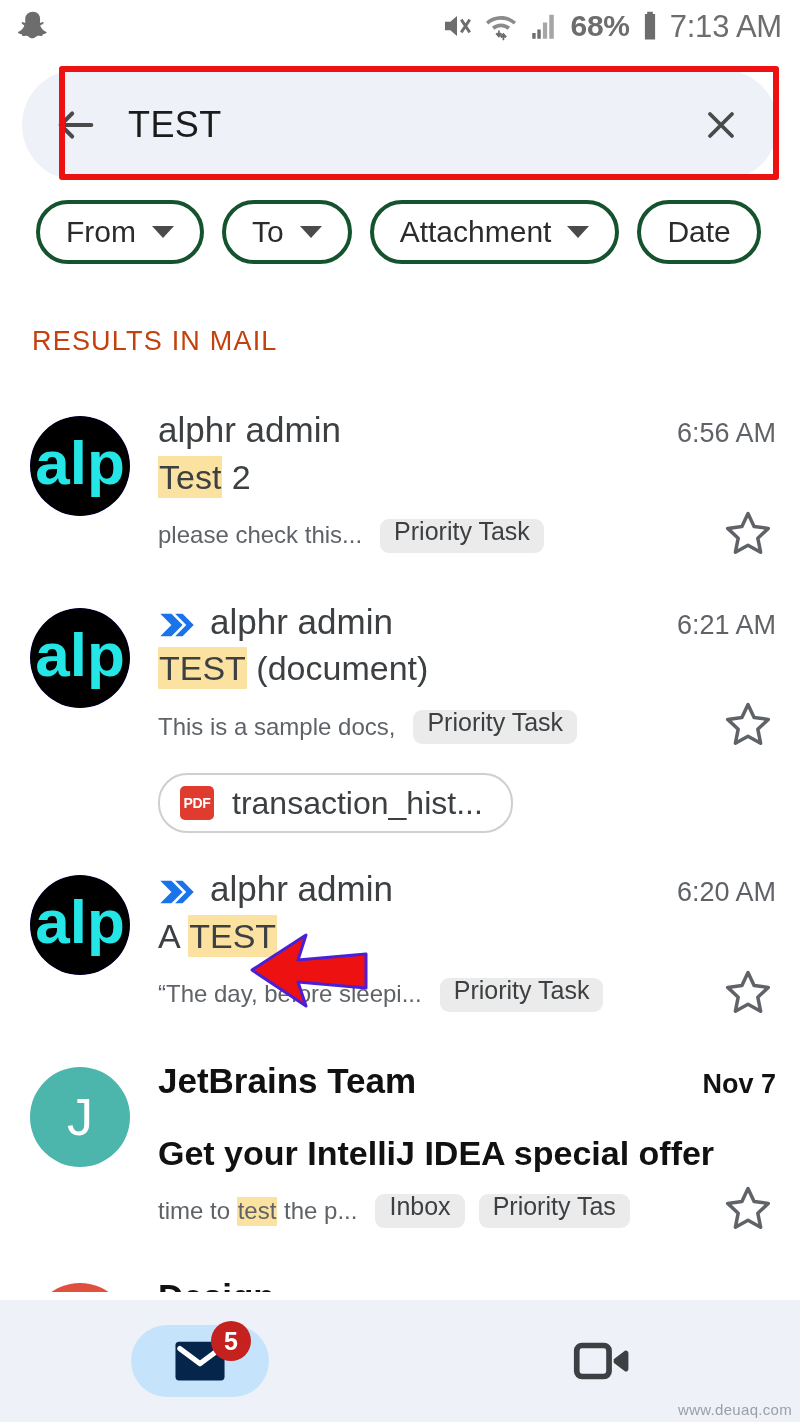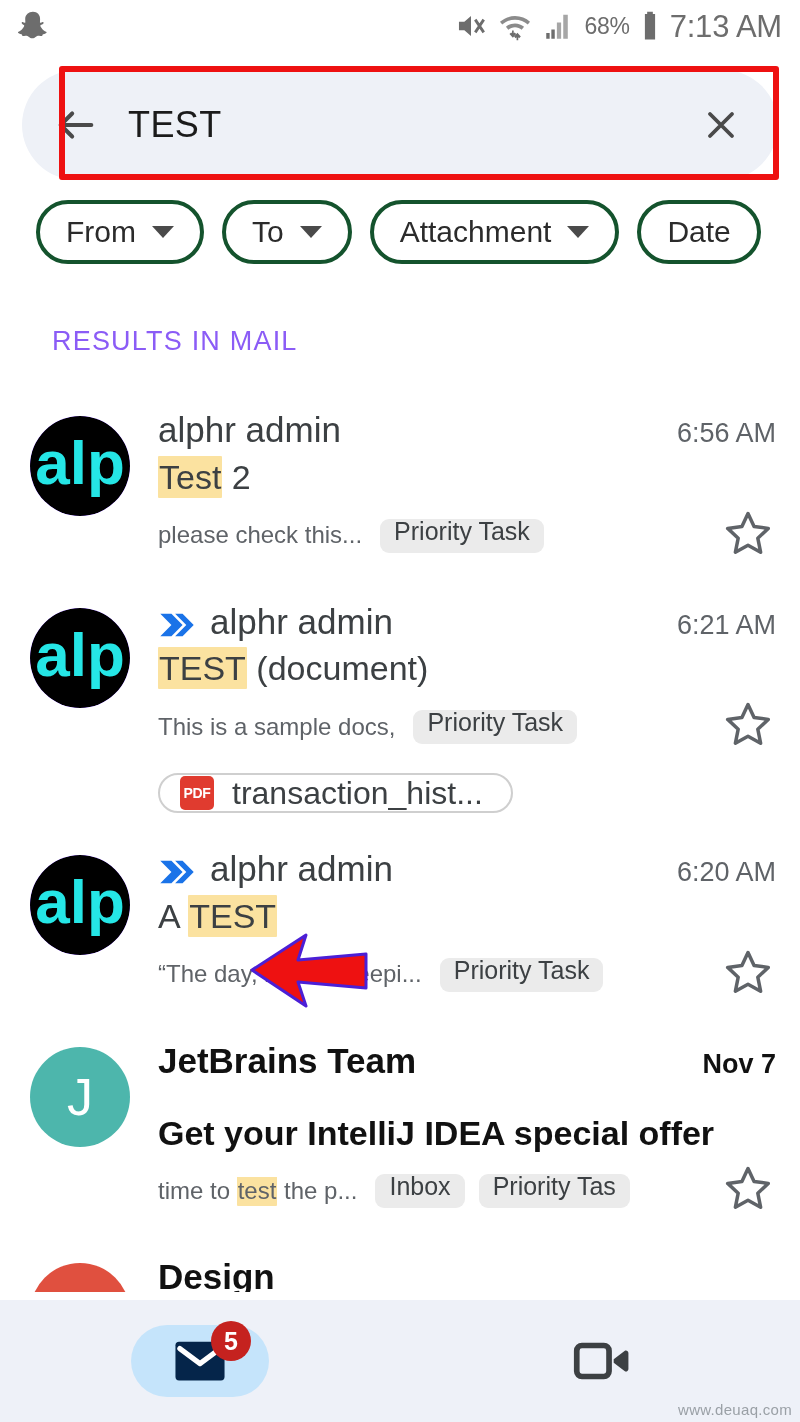--- a/index.html
+++ b/index.html
@@ -33,22 +33,22 @@
   }
   .status-left { display: flex; align-items: center; gap: 10px; }
   .status-right {
     margin-left: auto;
     display: flex;
     align-items: center;
     gap: 9px;
   }
   .sb-icon { display: block; }
   .status-text {
-    font-size: 23px;
-    font-weight: 400;
+    font-size: 30px;
+    font-weight: 700;
     color: #6d6d6d;
     letter-spacing: -0.3px;
     line-height: 1;
   }
   .status-time {
     font-size: 31px;
     color: #6d6d6d;
     letter-spacing: -0.2px;
     line-height: 1;
   }
@@ -137,23 +137,23 @@
     width: 0; height: 0;
     border-left: 11px solid transparent;
     border-right: 11px solid transparent;
     border-top: 12px solid #4a4a4a;
   }
 
   
   .section-head {
     position: absolute;
     top: 328px;
-    left: 52px;
+    left: 32px;
     font-size: 27px;
-    color: #8b5cf6;
+    color: #c2410c;
     letter-spacing: 1.2px;
     line-height: 1;
   }
 
   
   .results {
     position: absolute;
     top: 392px;
     left: 0;
     width: 800px;
@@ -258,21 +258,21 @@
   .star {
     margin-left: auto;
     padding-left: 22px;
     flex: 0 0 auto;
     cursor: pointer;
   }
   .attach-chip {
     margin-top: 16px;
     display: inline-flex;
     align-items: center;
-    height: 40px;
+    height: 60px;
     border: 2px solid #cfcfcf;
     border-radius: 29px;
     padding: 0 28px 0 20px;
     background: #ffffff;
     cursor: pointer;
   }
   .pdf-badge {
     width: 34px; height: 34px;
     background: #e03b2f;
     border-radius: 5px;

